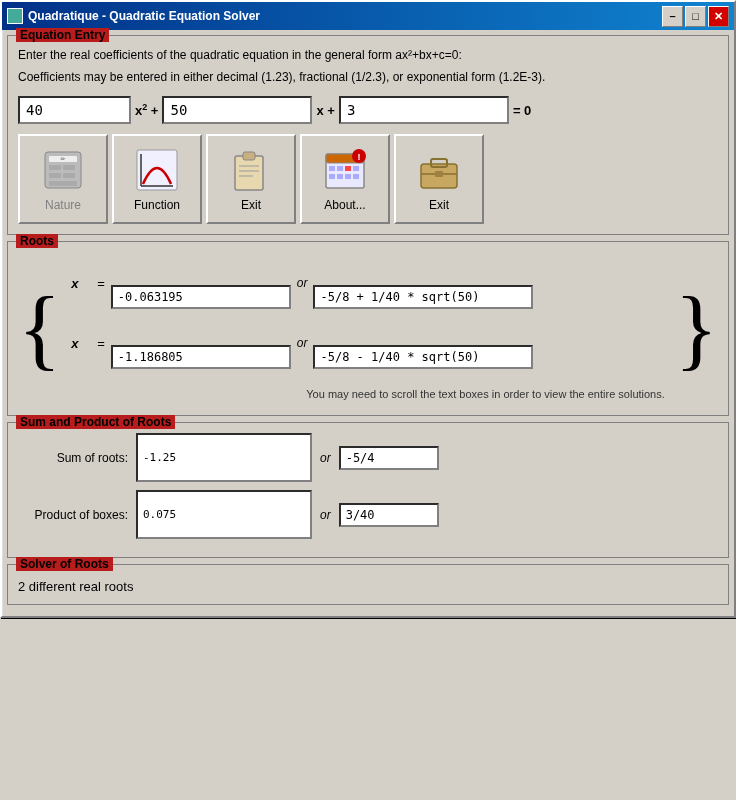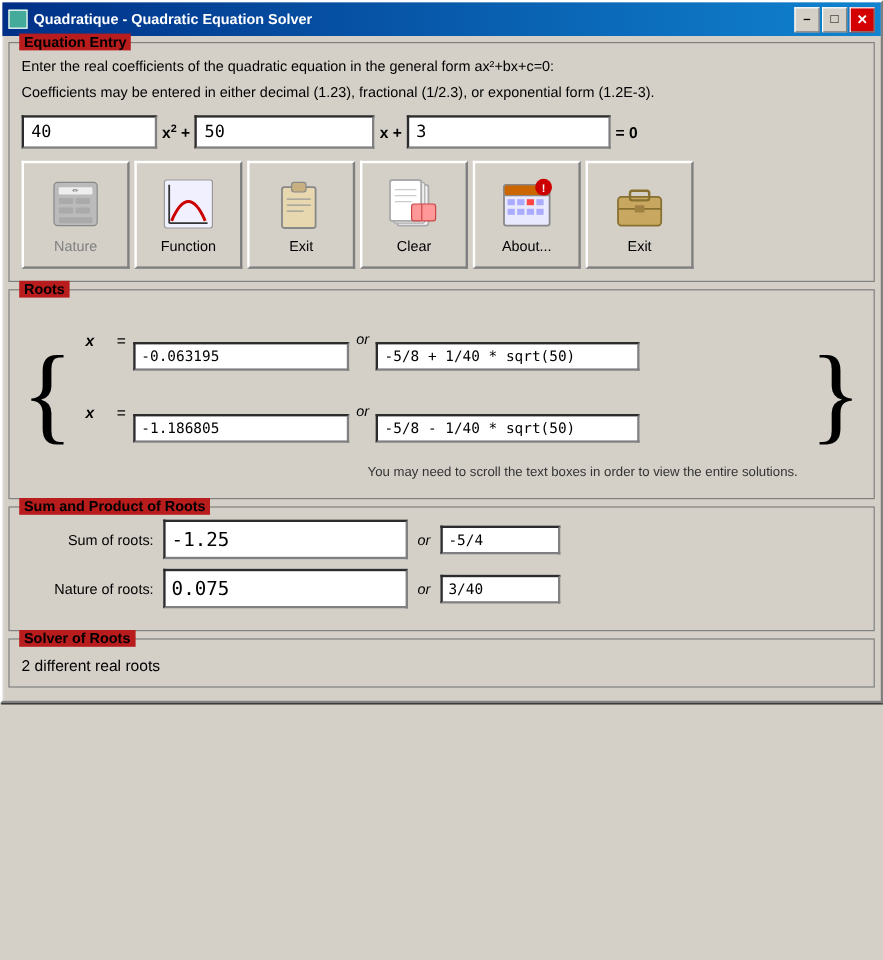--- a/index.html
+++ b/index.html
@@ -217,24 +217,24 @@
       margin-bottom: 8px;
     }
     .sp-label {
       width: 110px;
       font-size: 12px;
       text-align: right;
     }
     .sp-input {
       border: 2px inset #808080;
       background: white;
-      padding: 5px 5px;
+      padding: 16px 5px;
       font-family: monospace;
-      font-size: 16px;
-      width: 204px;
+      font-size: 11px;
+      width: 176px;
     }
     .sp-or {
       font-size: 12px;
       font-style: italic;
     }
     .sp-input-short {
       border: 2px inset #808080;
       background: white;
       padding: 3px 5px;
       font-family: monospace;
@@ -319,38 +319,20 @@
               <rect x="14" y="4" width="12" height="8" rx="2" fill="#c8b080" stroke="#888" stroke-width="1"></rect>
 
               <line x1="10" y1="18" x2="30" y2="18" stroke="#999" stroke-width="1"></line>
               <line x1="10" y1="23" x2="30" y2="23" stroke="#999" stroke-width="1"></line>
               <line x1="10" y1="28" x2="24" y2="28" stroke="#999" stroke-width="1"></line>
             </svg>
           </div>
           <span class="btn-label">Exit</span>
         </div>
 
-        <div class="toolbar-btn">
-          <div class="btn-icon icon-clear">
-            <svg width="44" height="44" viewBox="0 0 44 44">
-
-              <rect x="8" y="6" width="26" height="34" rx="2" fill="#f5f5f5" stroke="#aaa" stroke-width="1.5"></rect>
-              <rect x="5" y="4" width="26" height="34" rx="2" fill="#efefef" stroke="#aaa" stroke-width="1"></rect>
-              <rect x="2" y="2" width="26" height="34" rx="2" fill="white" stroke="#aaa" stroke-width="1.5"></rect>
-
-              <line x1="6" y1="10" x2="24" y2="10" stroke="#ccc" stroke-width="1"></line>
-              <line x1="6" y1="15" x2="24" y2="15" stroke="#ccc" stroke-width="1"></line>
-              <line x1="6" y1="20" x2="20" y2="20" stroke="#ccc" stroke-width="1"></line>
-
-              <rect x="20" y="22" width="20" height="14" rx="2" fill="#ff9999" stroke="#cc4444" stroke-width="1"></rect>
-              <rect x="28" y="22" width="1" height="14" fill="#cc4444"></rect>
-            </svg>
-          </div>
-          <span class="btn-label">Clear</span>
-        </div>
 
         <div class="toolbar-btn">
           <div class="btn-icon icon-about">
             <svg width="44" height="44" viewBox="0 0 44 44">
 
               <rect x="3" y="6" width="38" height="34" rx="2" fill="#e8e8ff" stroke="#888" stroke-width="1.5"></rect>
               <rect x="3" y="6" width="38" height="9" rx="2" fill="#cc6600" stroke="#888" stroke-width="1"></rect>
 
               <rect x="6" y="18" width="6" height="5" fill="#aaf"></rect>
               <rect x="14" y="18" width="6" height="5" fill="#aaf"></rect>
@@ -414,21 +396,21 @@
       <span class="section-label">Sum and Product of Roots</span>
 
       <div class="sp-row">
         <span class="sp-label">Sum of roots:</span>
         <input class="sp-input" type="text" value="-1.25" style="">
         <span class="sp-or">or</span>
         <input class="sp-input-short" type="text" value="-5/4" style="">
       </div>
 
       <div class="sp-row">
-        <span class="sp-label">Nature of roots:</span>
+        <span class="sp-label">Product of boxes:</span>
         <input class="sp-input" type="text" value="0.075" style="">
         <span class="sp-or">or</span>
         <input class="sp-input-short" type="text" value="3/40" style="">
       </div>
     </div>
 
     <div class="section">
       <span class="section-label">Solver of Roots</span>
       <p class="nature-text">2 different real roots</p>
     </div>

